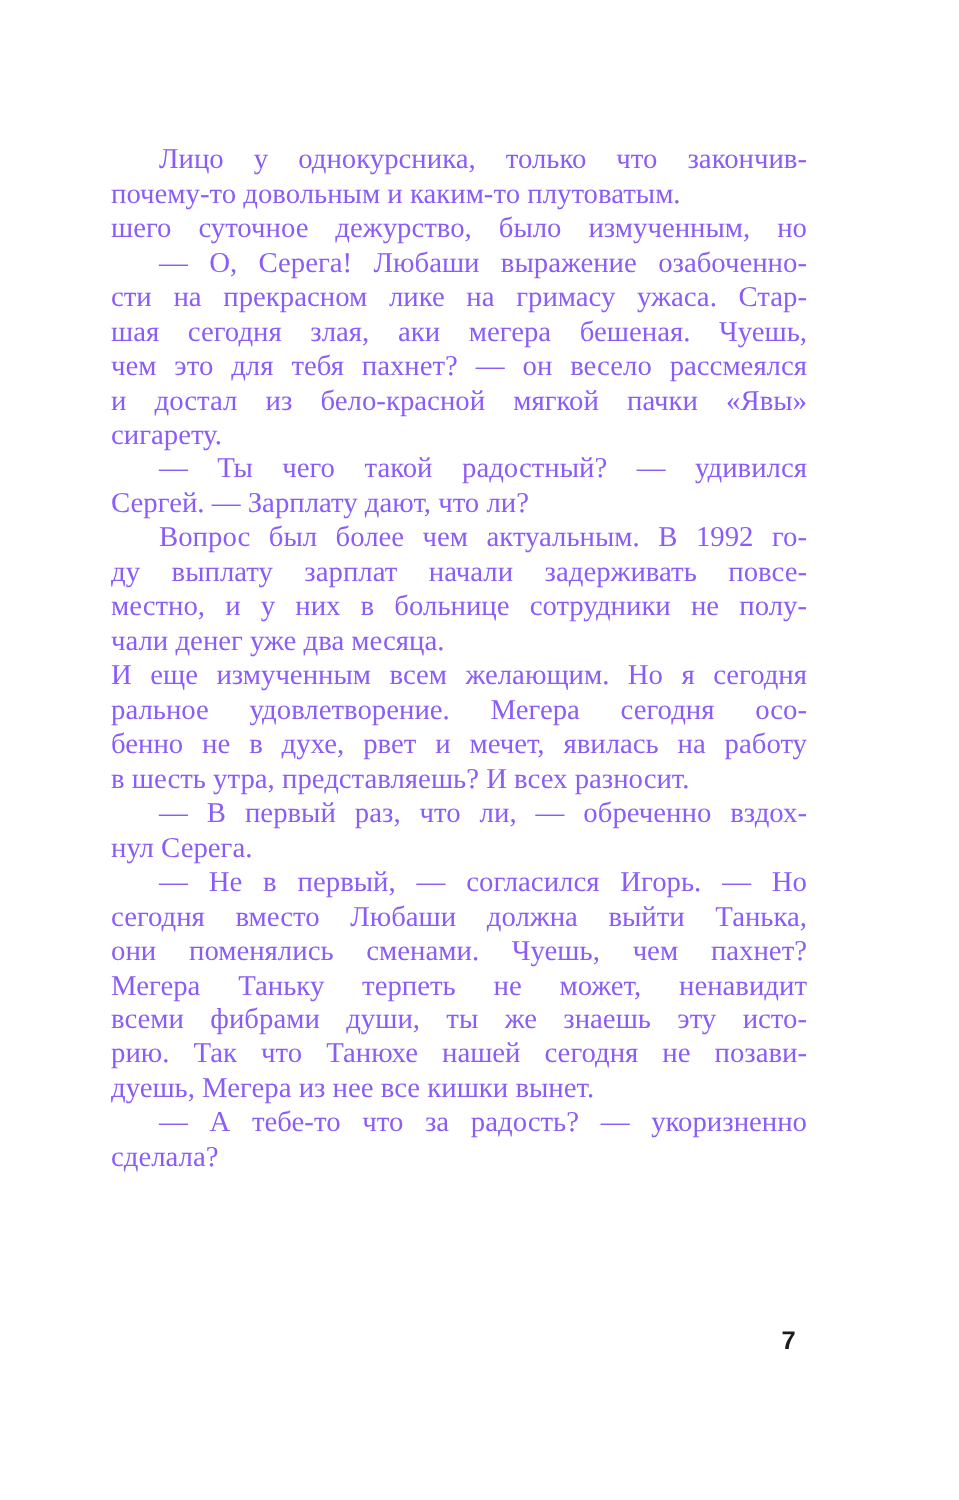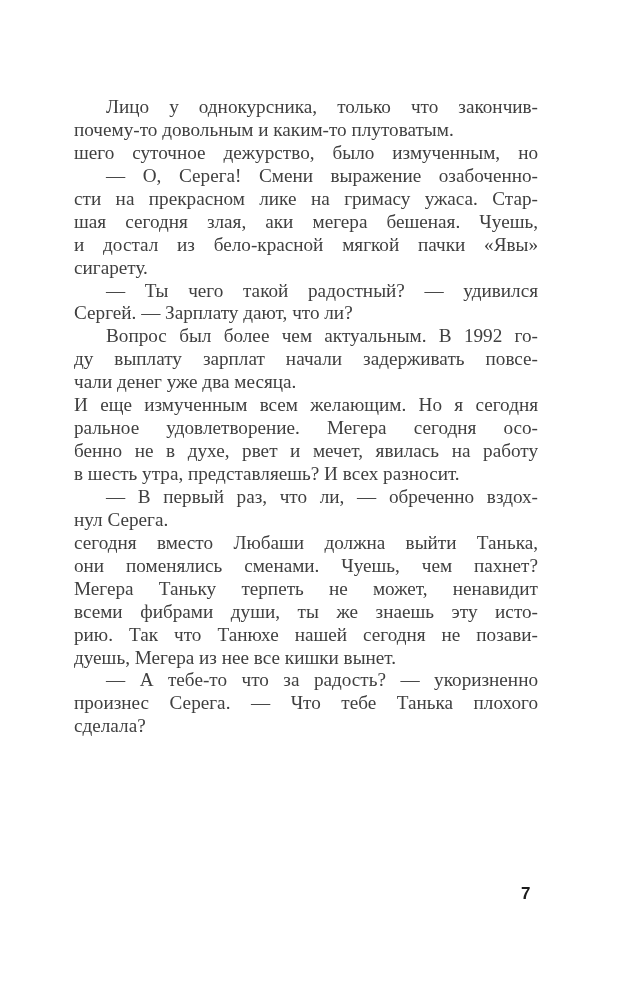--- a/index.html
+++ b/index.html
@@ -5,21 +5,21 @@
   html, body { margin: 0; padding: 0; background: #ffffff; }
   body { width: 639px; height: 1000px; position: relative; overflow: hidden; }
   .page-text {
     position: absolute;
     left: 74px;
     top: 96px;
     width: 464px;
     font-family: "Liberation Serif", "DejaVu Serif", serif;
     font-size: 19.2px;
     line-height: 22.95px;
-    color: #404040;
+    color: #8b5cf6;
   }
   .line {
     display: block;
     height: 22.95px;
     white-space: nowrap;
     text-align: justify;
     text-align-last: justify;
   }
   .line.last { text-align-last: left; }
   .line.indent { padding-left: 32px; }
@@ -33,39 +33,41 @@
     color: #1c1c1c;
   }
 </style>
 </head>
 <body>
 
 <div class="page-text" id="page-text">
     <span class="line indent">Лицо у однокурсника, только что закончив-</span>
     <span class="line last">почему-то довольным и каким-то плутоватым.</span>
     <span class="line">шего суточное дежурство, было измученным, но</span>
-    <span class="line indent">— О, Серега! Смени выражение озабоченно-</span>
+    <span class="line indent">— О, Серега! Любаши выражение озабоченно-</span>
     <span class="line">сти на прекрасном лике на гримасу ужаса. Стар-</span>
     <span class="line">шая сегодня злая, аки мегера бешеная. Чуешь,</span>
+    <span class="line">чем это для тебя пахнет? — он весело рассмеялся</span>
     <span class="line">и достал из бело-красной мягкой пачки «Явы»</span>
     <span class="line last">сигарету.</span>
     <span class="line indent">— Ты чего такой радостный? — удивился</span>
     <span class="line last">Сергей. — Зарплату дают, что ли?</span>
     <span class="line indent">Вопрос был более чем актуальным. В 1992 го-</span>
     <span class="line">ду выплату зарплат начали задерживать повсе-</span>
+    <span class="line">местно, и у них в больнице сотрудники не полу-</span>
     <span class="line last">чали денег уже два месяца.</span>
     <span class="line">И еще измученным всем желающим. Но я сегодня</span>
     <span class="line">ральное удовлетворение. Мегера сегодня осо-</span>
     <span class="line">бенно не в духе, рвет и мечет, явилась на работу</span>
     <span class="line last">в шесть утра, представляешь? И всех разносит.</span>
     <span class="line indent">— В первый раз, что ли, — обреченно вздох-</span>
     <span class="line last">нул Серега.</span>
+    <span class="line indent">— Не в первый, — согласился Игорь. — Но</span>
     <span class="line">сегодня вместо Любаши должна выйти Танька,</span>
     <span class="line">они поменялись сменами. Чуешь, чем пахнет?</span>
     <span class="line">Мегера Таньку терпеть не может, ненавидит</span>
     <span class="line">всеми фибрами души, ты же знаешь эту исто-</span>
     <span class="line">рию. Так что Танюхе нашей сегодня не позави-</span>
     <span class="line last">дуешь, Мегера из нее все кишки вынет.</span>
     <span class="line indent">— А тебе-то что за радость? — укоризненно</span>
-    <span class="line">произнес Серега. — Что тебе Танька плохого</span>
     <span class="line last">сделала?</span>
   </div>
 <div class="page-number">7</div>
 
 </body></html>

